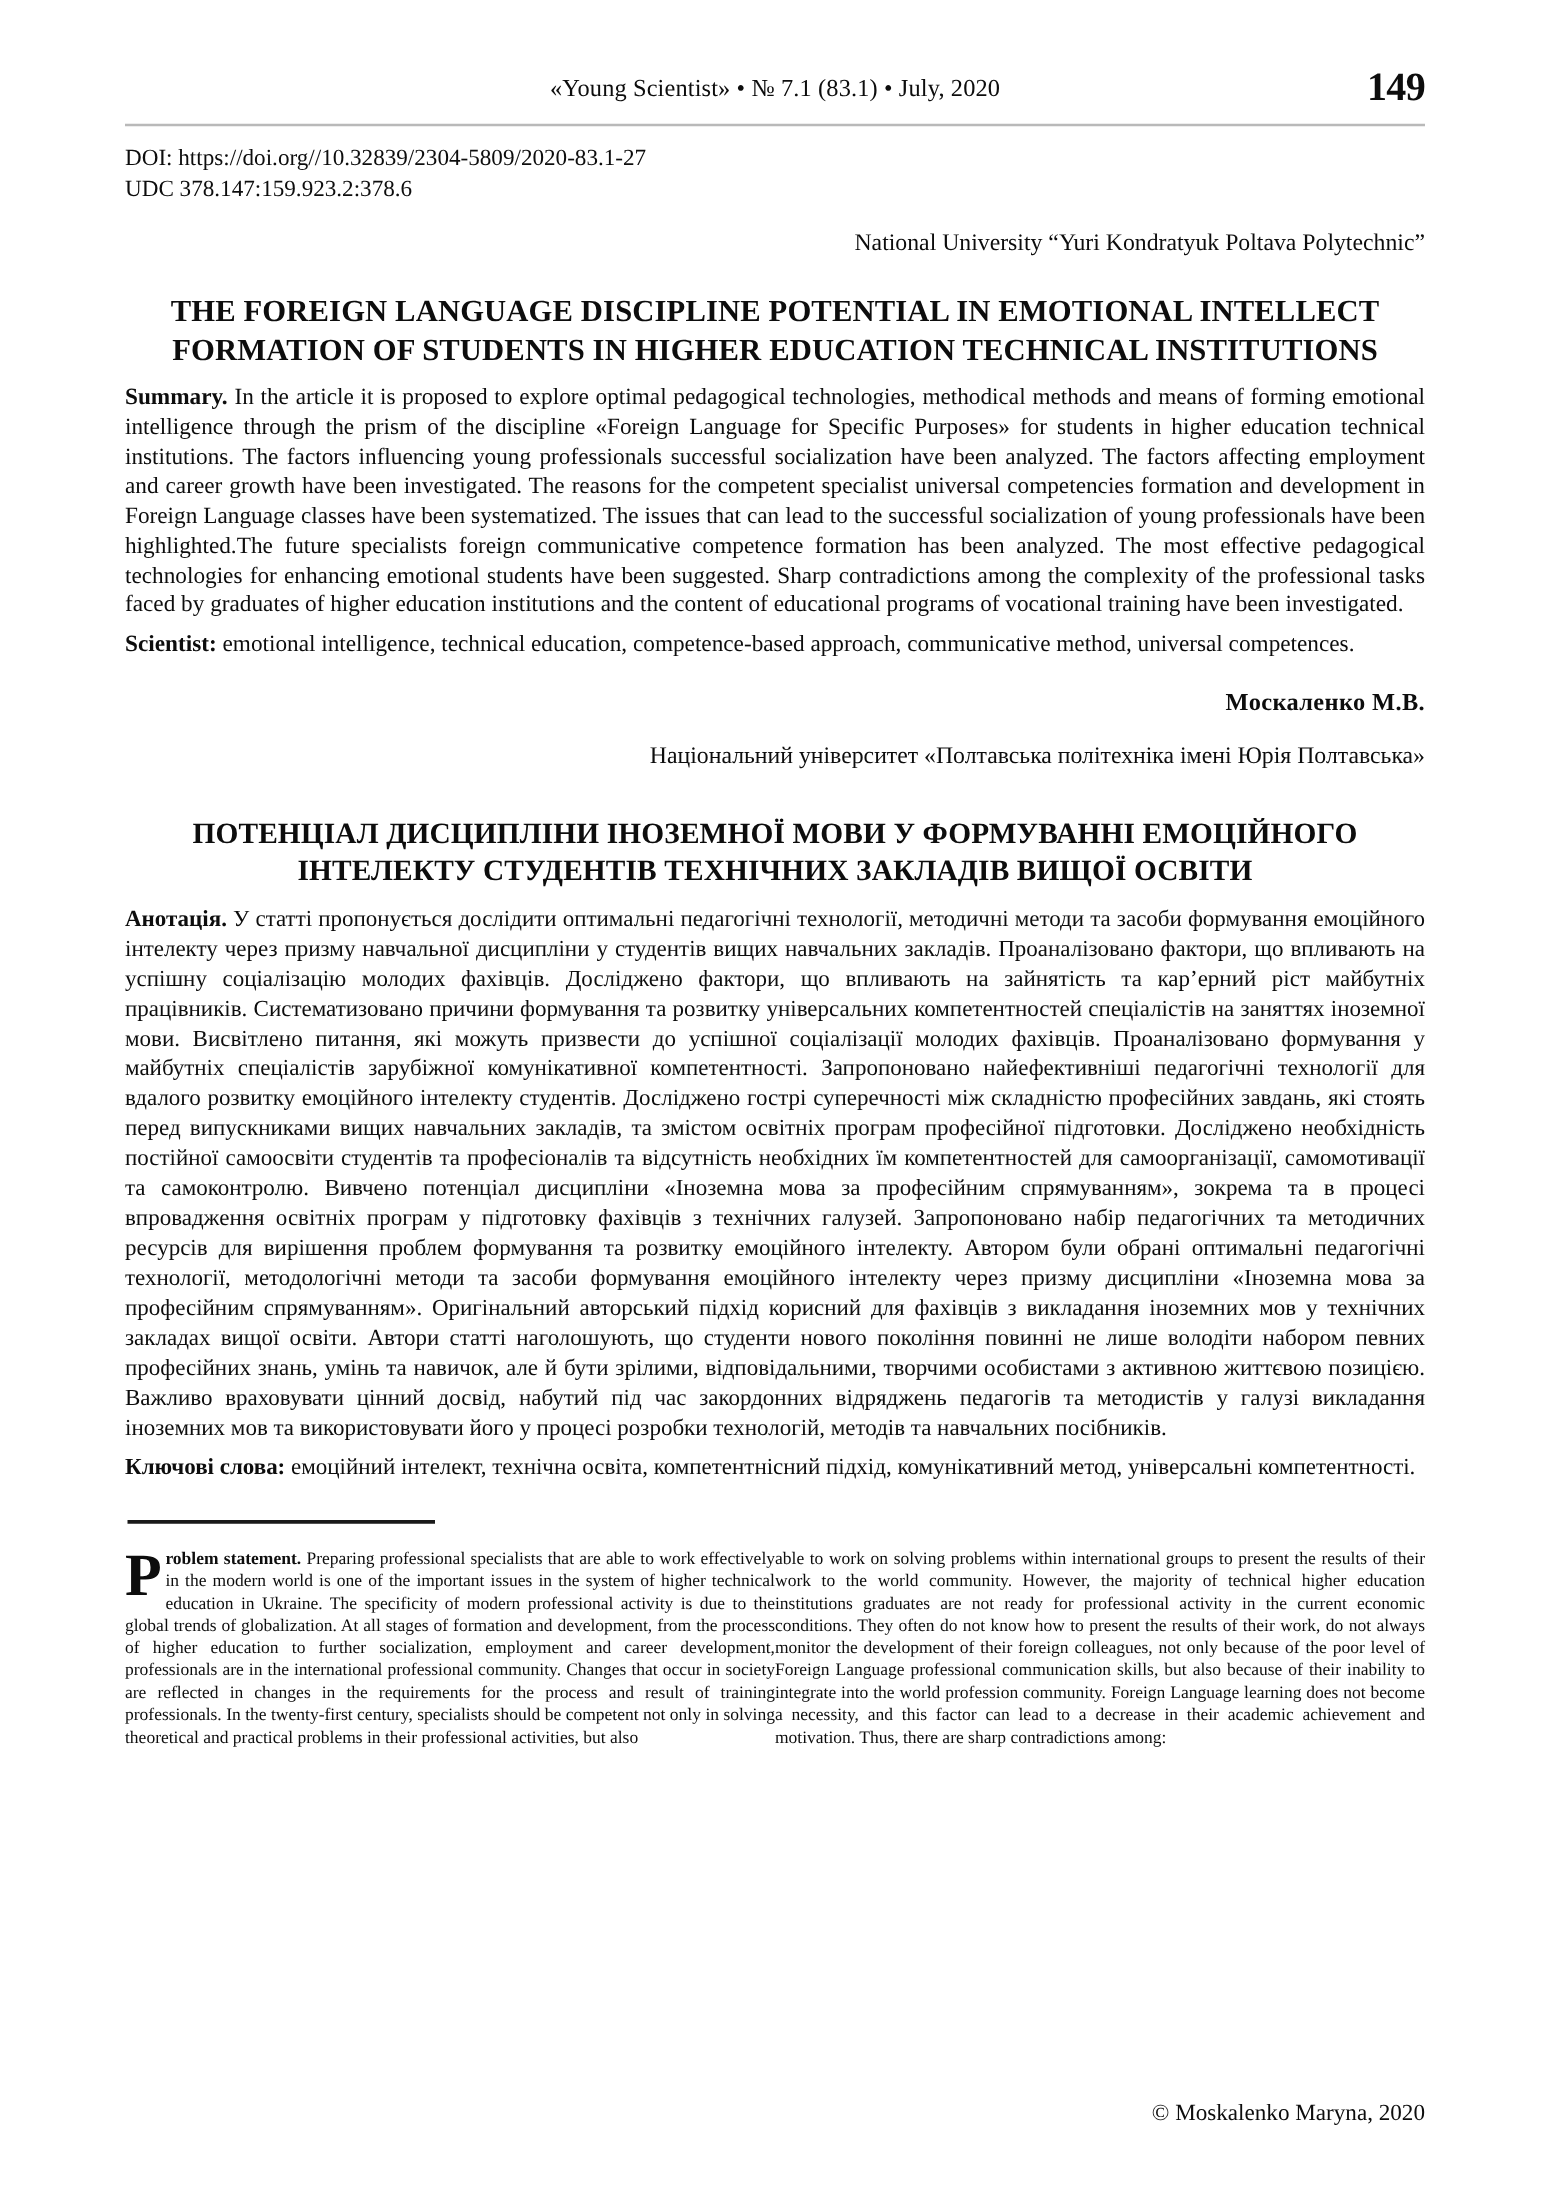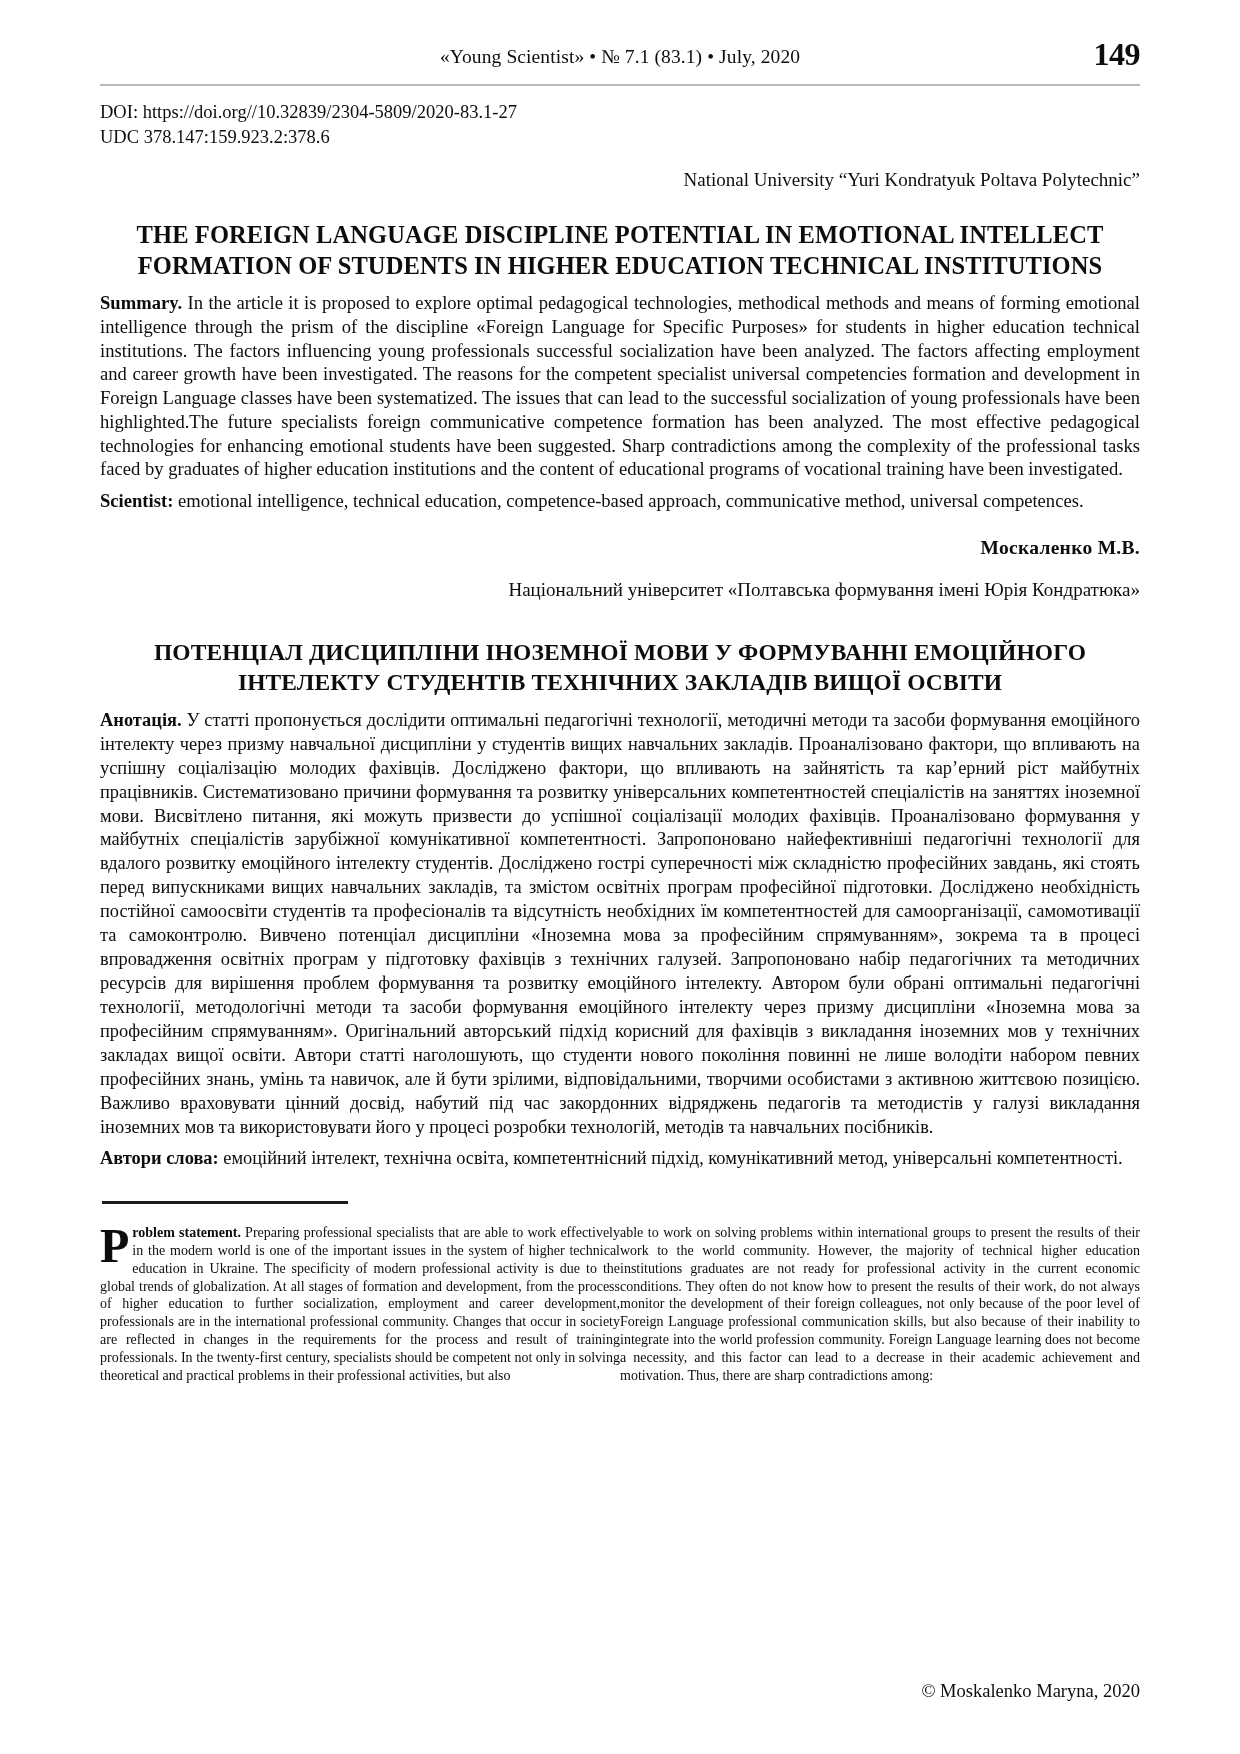--- a/index.html
+++ b/index.html
@@ -14,21 +14,21 @@
     color: #0d0d0d;
     position: relative;
     overflow: hidden;
   }
   .page {
     position: absolute;
     left: 0; top: 0;
     width: 1240px;
     height: 1754px;
     box-sizing: border-box;
-    padding: 44px 100px 40px 100px;
+    padding: 59px 100px 40px 100px;
   }
 
   
   .runhead {
     position: relative;
     height: 42px;
   }
   .runhead-rule {
     position: absolute;
     left: 0;
@@ -175,31 +175,31 @@
     <span class="ln">THE FOREIGN LANGUAGE DISCIPLINE POTENTIAL IN EMOTIONAL INTELLECT</span>
     <span class="ln">FORMATION OF STUDENTS IN HIGHER EDUCATION TECHNICAL INSTITUTIONS</span>
   </div>
 
   <p class="abstract"><span class="lead">Summary.</span><span> In the article it is proposed to explore optimal pedagogical technologies, methodical methods and means of forming emotional intelligence through the prism of the discipline «Foreign Language for Specific Purposes» for students in higher education technical institutions. The factors influencing young professionals successful socialization have been analyzed. The factors affecting employment and career growth have been investigated. The reasons for the competent specialist universal competencies formation and development in Foreign Language classes have been systematized. The issues that can lead to the successful socialization of young professionals have been highlighted.The future specialists foreign communicative competence formation has been analyzed. The most effective pedagogical technologies for enhancing emotional students have been suggested. Sharp contradictions among the complexity of the professional tasks faced by graduates of higher education institutions and the content of educational programs of vocational training have been investigated.</span></p>
 
   <p class="abstract"><span class="lead">Scientist:</span><span> emotional intelligence, technical education, competence-based approach, communicative method, universal competences.</span></p>
 
   <div class="author-block" style="margin-top:22px;">
     <div class="author-name">Москаленко М.В.</div>
-    <div class="author-affil">Національний університет «Полтавська формування імені Юрія Кондратюка»</div>
+    <div class="author-affil">Національний університет «Полтавська політехніка імені Юрія Полтавська»</div>
   </div>
 
   <div class="art-title ua">
     <span class="ln">ПОТЕНЦІАЛ ДИСЦИПЛІНИ ІНОЗЕМНОЇ МОВИ У ФОРМУВАННІ ЕМОЦІЙНОГО</span>
     <span class="ln">ІНТЕЛЕКТУ СТУДЕНТІВ ТЕХНІЧНИХ ЗАКЛАДІВ ВИЩОЇ ОСВІТИ</span>
   </div>
 
   <p class="abstract ua"><span class="lead">Анотація.</span><span> У статті пропонується дослідити оптимальні педагогічні технології, методичні методи та засоби формування емоційного інтелекту через призму навчальної дисципліни у студентів вищих навчальних закладів. Проаналізовано фактори, що впливають на успішну соціалізацію молодих фахівців. Досліджено фактори, що впливають на зайнятість та кар’ерний ріст майбутніх працівників. Систематизовано причини формування та розвитку універсальних компетентностей спеціалістів на заняттях іноземної мови. Висвітлено питання, які можуть призвести до успішної соціалізації молодих фахівців. Проаналізовано формування у майбутніх спеціалістів зарубіжної комунікативної компетентності. Запропоновано найефективніші педагогічні технології для вдалого розвитку емоційного інтелекту студентів. Досліджено гострі суперечності між складністю професійних завдань, які стоять перед випускниками вищих навчальних закладів, та змістом освітніх програм професійної підготовки. Досліджено необхідність постійної самоосвіти студентів та професіоналів та відсутність необхідних їм компетентностей для самоорганізації, самомотивації та самоконтролю. Вивчено потенціал дисципліни «Іноземна мова за професійним спрямуванням», зокрема та в процесі впровадження освітніх програм у підготовку фахівців з технічних галузей. Запропоновано набір педагогічних та методичних ресурсів для вирішення проблем формування та розвитку емоційного інтелекту. Автором були обрані оптимальні педагогічні технології, методологічні методи та засоби формування емоційного інтелекту через призму дисципліни «Іноземна мова за професійним спрямуванням». Оригінальний авторський підхід корисний для фахівців з викладання іноземних мов у технічних закладах вищої освіти. Автори статті наголошують, що студенти нового покоління повинні не лише володіти набором певних професійних знань, умінь та навичок, але й бути зрілими, відповідальними, творчими особистами з активною життєвою позицією. Важливо враховувати цінний досвід, набутий під час закордонних відряджень педагогів та методистів у галузі викладання іноземних мов та використовувати його у процесі розробки технологій, методів та навчальних посібників.</span></p>
 
-  <p class="abstract ua"><span class="lead">Автори слова:</span><span> емоційний інтелект, технічна освіта, компетентнісний підхід, комунікативний метод, універсальні компетентності.</span></p>
+  <p class="abstract ua"><span class="lead">Ключові слова:</span><span> емоційний інтелект, технічна освіта, компетентнісний підхід, комунікативний метод, універсальні компетентності.</span></p>
 
   <div class="sep-rule"></div>
 
   <div class="body-cols">
     <div class="col">
       <p class="dropcap-para"><span class="smallcaps-start">Problem statement.</span> Preparing professional specialists that are able to work effectively in the modern world is one of the important issues in the system of higher technical education in Ukraine. The specificity of modern professional activity is due to the global trends of globalization. At all stages of formation and development, from the process of higher education to further socialization, employment and career development, professionals are in the international professional community. Changes that occur in society are reflected in changes in the requirements for the process and result of training professionals. In the twenty-first century, specialists should be competent not only in solving theoretical and practical problems in their professional activities, but also</p>
     </div>
     <div class="col">
       <p>able to work on solving problems within international groups to present the results of their work to the world community. However, the majority of technical higher education institutions graduates are not ready for professional activity in the current economic conditions. They often do not know how to present the results of their work, do not always monitor the development of their foreign colleagues, not only because of the poor level of Foreign Language professional communication skills, but also because of their inability to integrate into the world profession community. Foreign Language learning does not become a necessity, and this factor can lead to a decrease in their academic achievement and motivation. Thus, there are sharp contradictions among:</p>
     </div>

